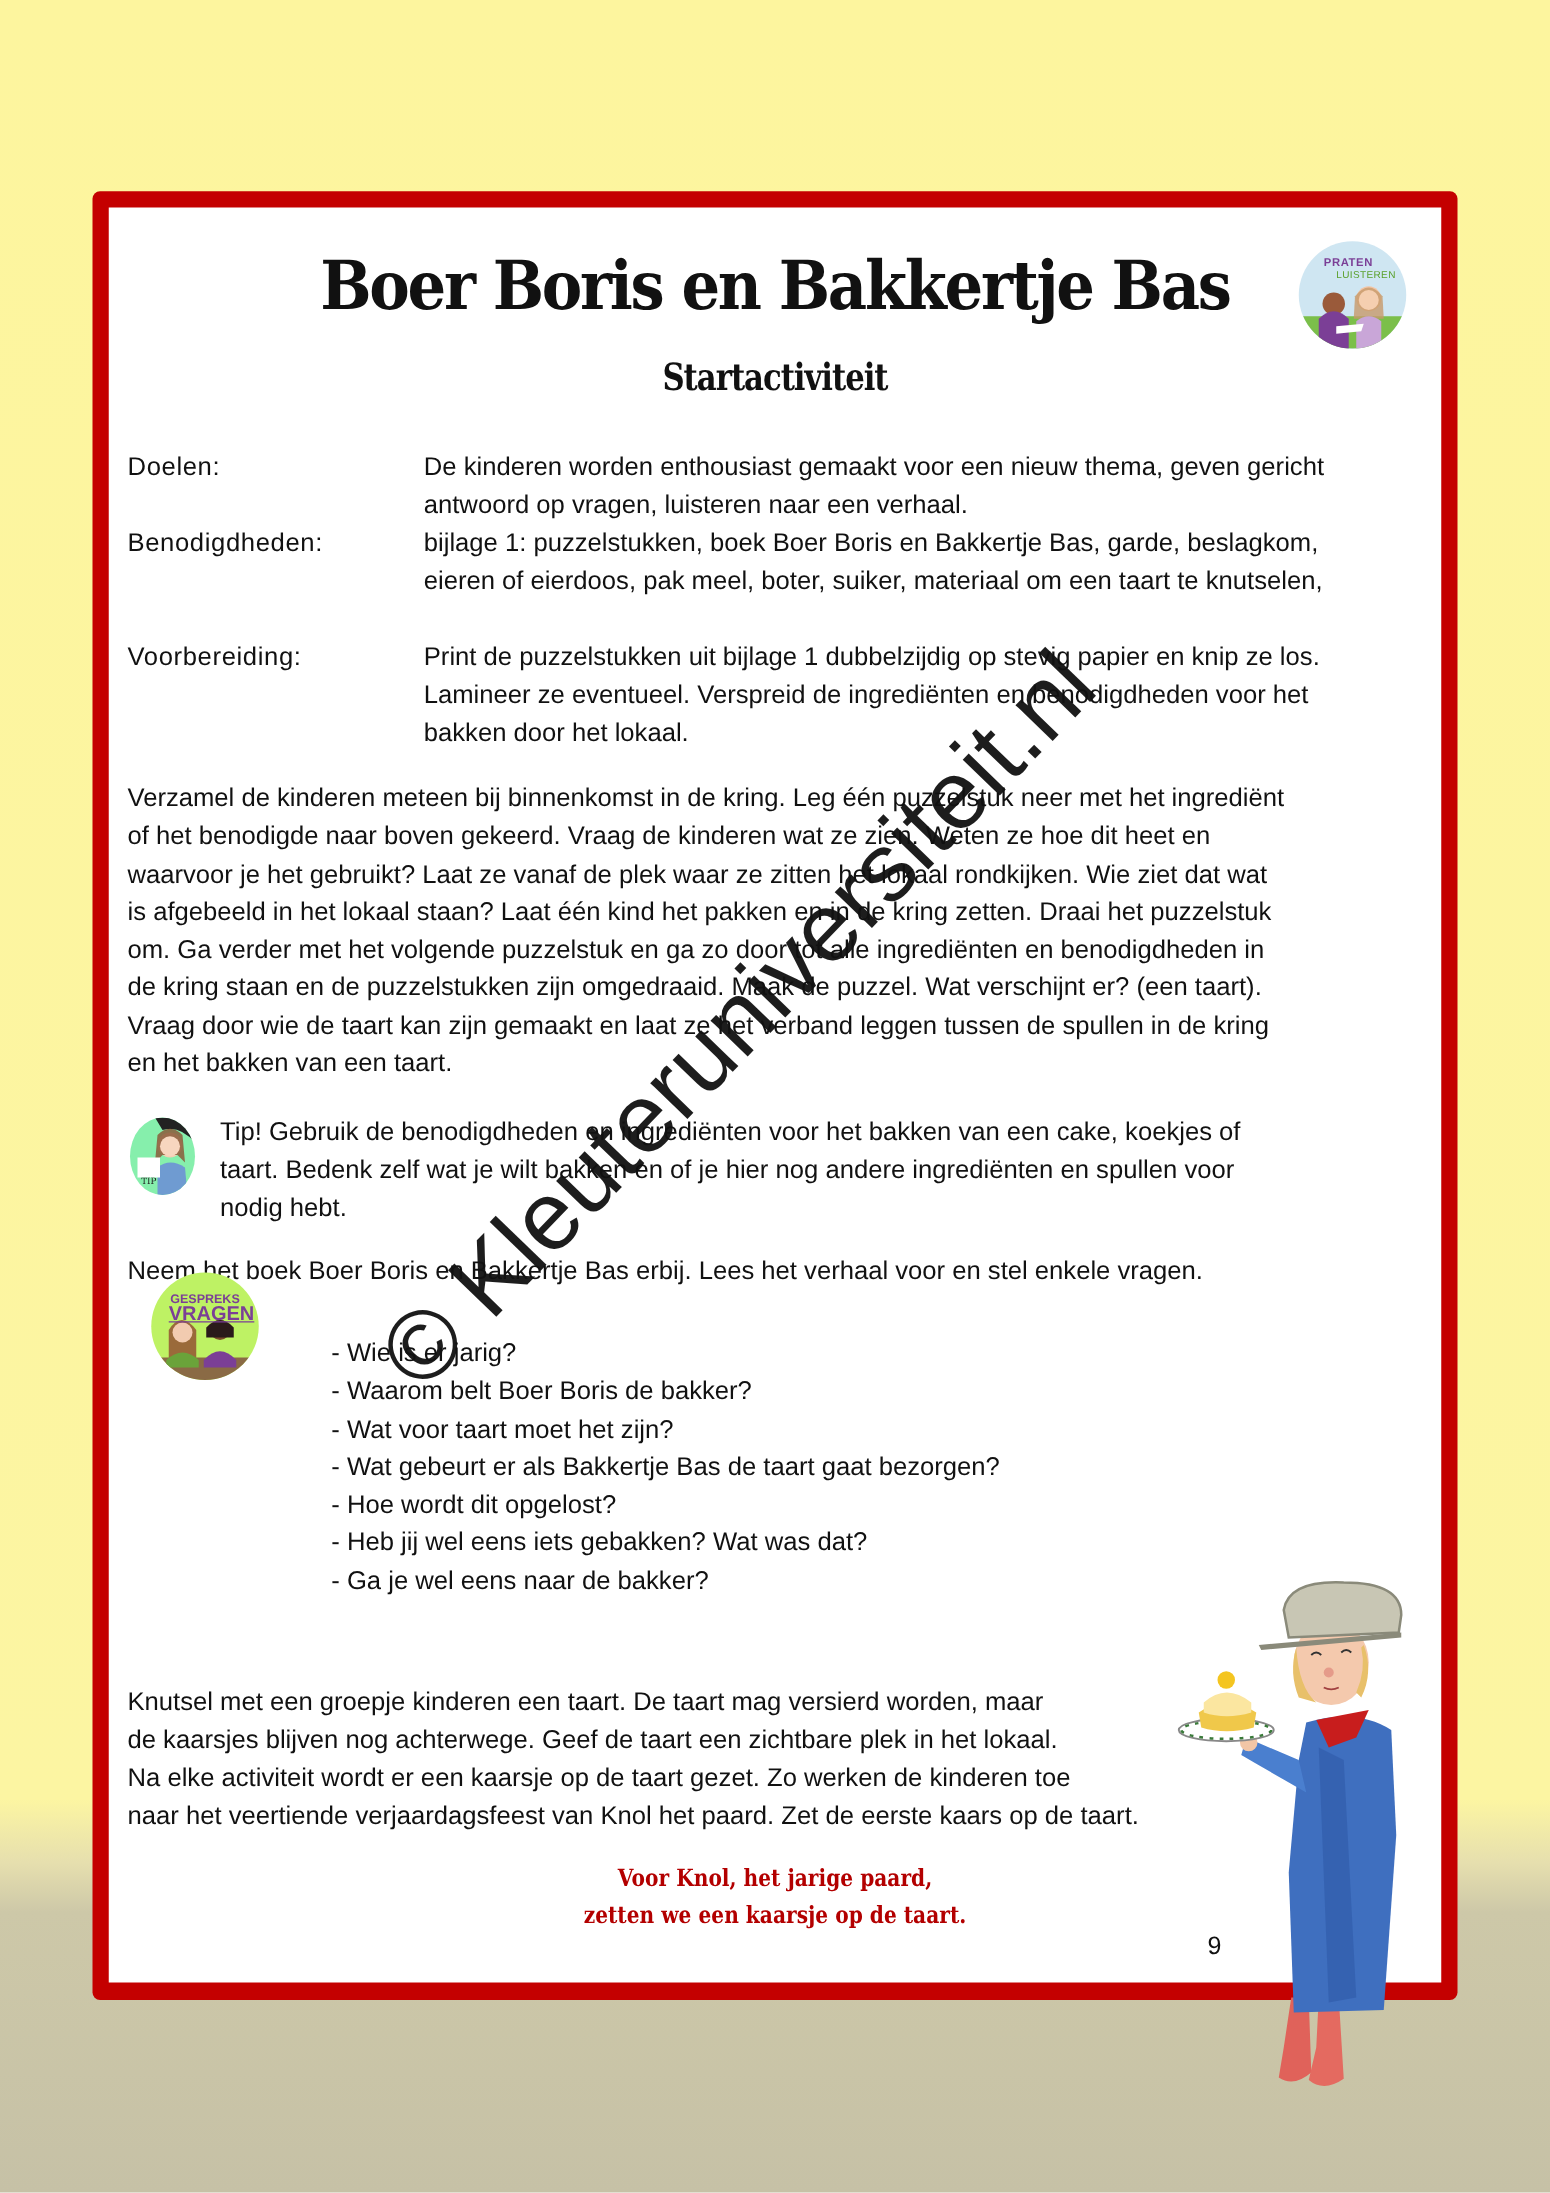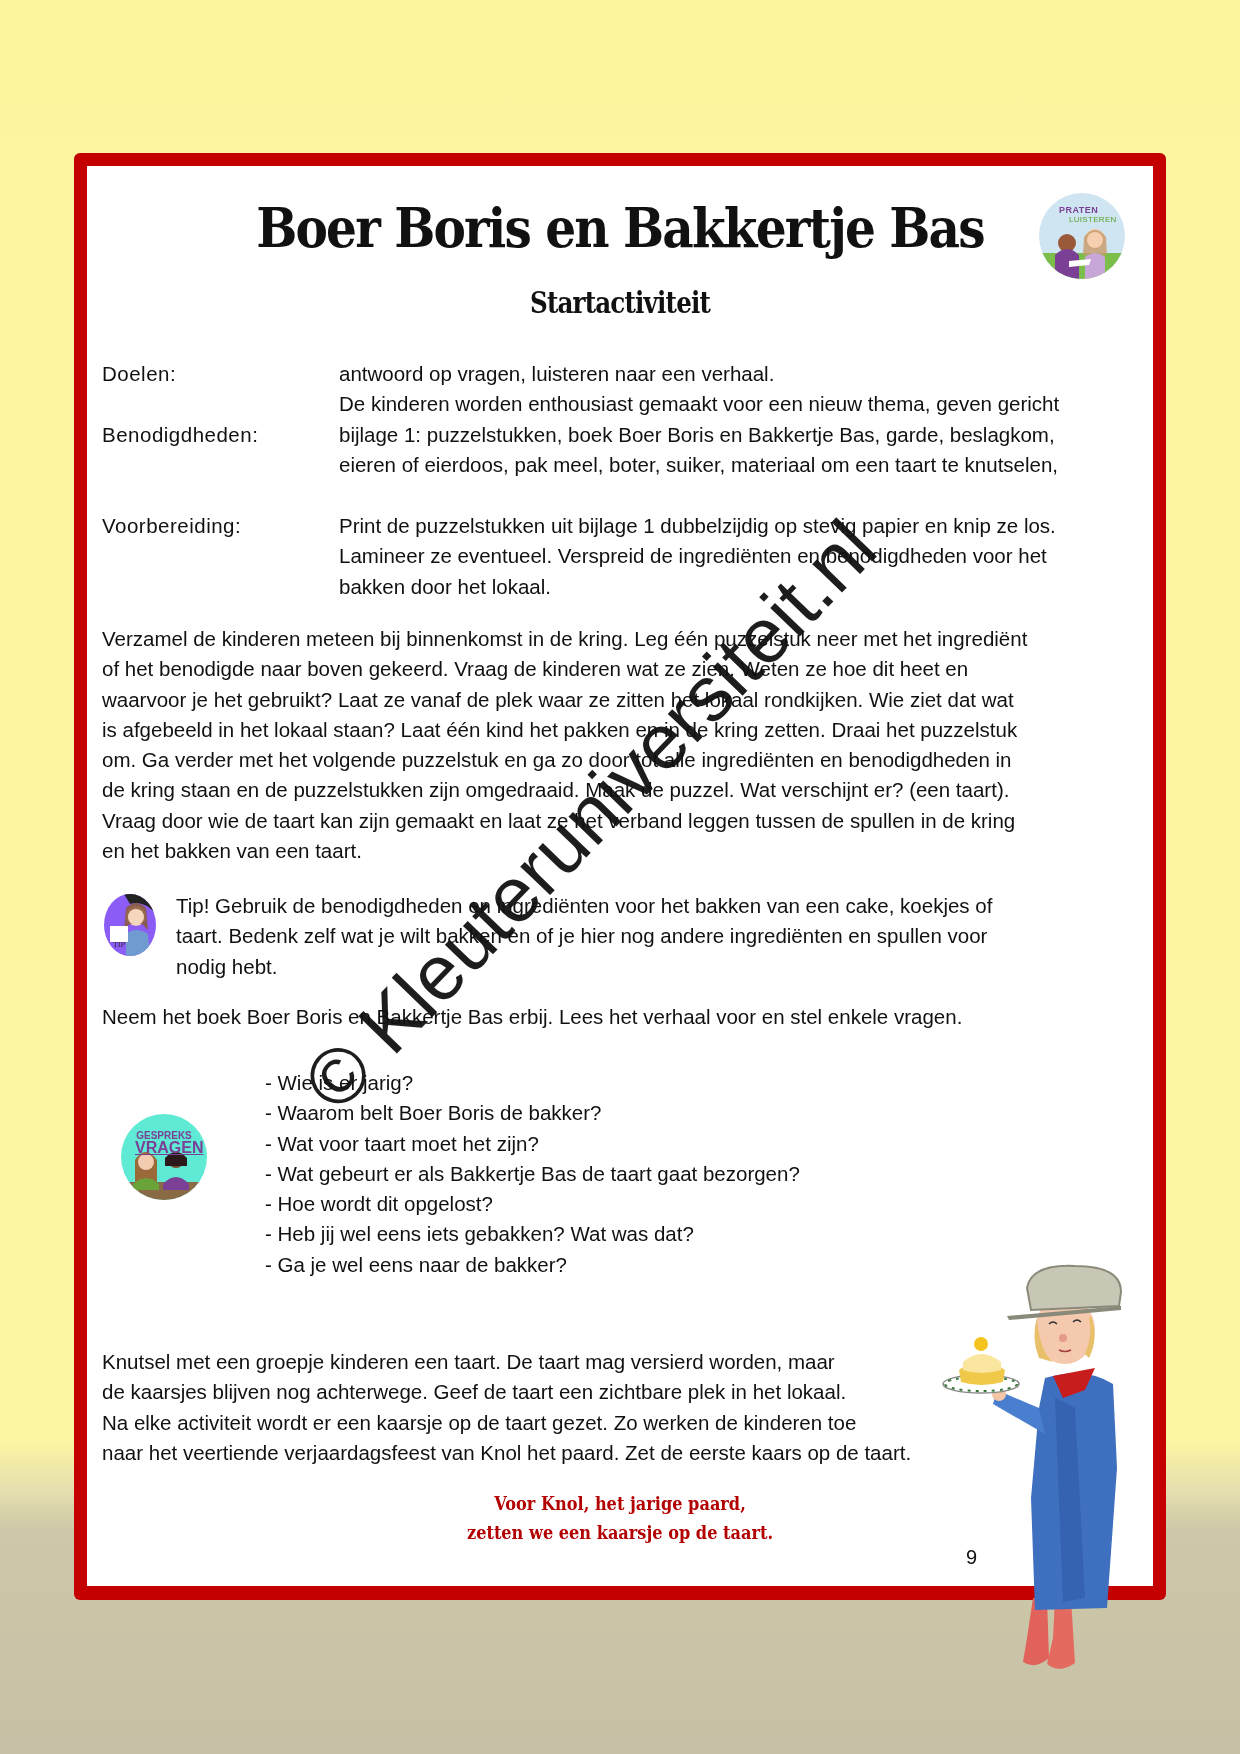--- a/index.html
+++ b/index.html
@@ -69,22 +69,22 @@
       <path d="M30 68 L52 66 L50 72 L30 74 Z" fill="#ffffff"></path>
     </svg>
     <div class="abs" style="left:20px; top:12px; font-size:9px; font-weight:bold; color:#7b3f96; letter-spacing:0.5px;">PRATEN</div>
     <div class="abs" style="left:30px; top:22px; font-size:8px; color:#5aa02c; letter-spacing:0.3px;">LUISTEREN</div>
   </div>
 
   <div class="body-text">
     <div class="def-row" style="top:193px;">
       <div class="def-label">Doelen:</div>
       <div class="def-value">
+        <div>De kinderen worden enthousiast gemaakt voor een nieuw thema, geven gericht</div>
         <div>antwoord op vragen, luisteren naar een verhaal.</div>
-        <div>De kinderen worden enthousiast gemaakt voor een nieuw thema, geven gericht</div>
       </div>
     </div>
     <div class="def-row" style="top:254px;">
       <div class="def-label">Benodigdheden:</div>
       <div class="def-value">
         <div>bijlage 1: puzzelstukken, boek Boer Boris en Bakkertje Bas, garde, beslagkom,</div>
         <div>eieren of eierdoos, pak meel, boter, suiker, materiaal om een taart te knutselen,</div>
       </div>
     </div>
     <div class="def-row" style="top:345px;">
@@ -100,40 +100,40 @@
       <div>Verzamel de kinderen meteen bij binnenkomst in de kring. Leg één puzzelstuk neer met het ingrediënt</div>
       <div>of het benodigde naar boven gekeerd. Vraag de kinderen wat ze zien. Weten ze hoe dit heet en</div>
       <div>waarvoor je het gebruikt? Laat ze vanaf de plek waar ze zitten het lokaal rondkijken. Wie ziet dat wat</div>
       <div>is afgebeeld in het lokaal staan? Laat één kind het pakken en in de kring zetten. Draai het puzzelstuk</div>
       <div>om. Ga verder met het volgende puzzelstuk en ga zo door tot alle ingrediënten en benodigdheden in</div>
       <div>de kring staan en de puzzelstukken zijn omgedraaid. Maak de puzzel. Wat verschijnt er? (een taart).</div>
       <div>Vraag door wie de taart kan zijn gemaakt en laat ze het verband leggen tussen de spullen in de kring</div>
       <div>en het bakken van een taart.</div>
     </div>
 
-    <div class="abs badge-circle" style="left:17px; top:728px; width:52px; height:62px; background:#8b5cf6; border-radius:50%;">
+    <div class="abs badge-circle" style="left:17px; top:728px; width:52px; height:62px; background:#86efac; border-radius:50%;">
       <svg width="52" height="62" viewBox="0 0 52 62">
         <path d="M20 0 L52 0 L52 20 Q40 6 26 10 Z" fill="#222"></path>
         <circle cx="32" cy="22" r="10" fill="#f5d0b5"></circle>
         <path d="M22 14 Q32 4 42 14 L44 36 L38 30 L26 30 L20 36 Z" fill="#8a5a3a" opacity="0.85"></path>
         <circle cx="32" cy="23" r="8" fill="#f7d6bf"></circle>
         <path d="M22 40 Q32 32 44 40 L46 62 L22 62 Z" fill="#6f9bd1"></path>
         <rect x="6" y="32" width="18" height="16" fill="#ffffff"></rect>
       </svg>
       <div class="abs" style="left:9px; top:36px; font-size:7px; font-family:'DejaVu Serif', serif; color:#222;">TIP</div>
     </div>
     <div class="abs" style="left:89px; top:725px; width:960px;">
       <div>Tip! Gebruik de benodigdheden en ingrediënten voor het bakken van een cake, koekjes of</div>
       <div>taart. Bedenk zelf wat je wilt bakken en of je hier nog andere ingrediënten en spullen voor</div>
       <div>nodig hebt.</div>
     </div>
 
     <div class="para" style="top:836px;">Neem het boek Boer Boris en Bakkertje Bas erbij. Lees het verhaal voor en stel enkele vragen.</div>
 
-    <div class="abs badge-circle" style="left:34px; top:948px; width:86px; height:86px; background:#5eead4;">
+    <div class="abs badge-circle" style="left:34px; top:852px; width:86px; height:86px; background:#bef264;">
       <svg width="86" height="86" viewBox="0 0 86 86">
         <rect x="0" y="68" width="86" height="18" fill="#8a6a45"></rect>
         <path d="M14 46 Q24 30 36 46 L36 72 L14 72 Z" fill="#9a6a3a"></path>
         <circle cx="25" cy="48" r="8" fill="#f2cbb0"></circle>
         <path d="M12 70 Q25 58 38 70 L38 76 L12 76 Z" fill="#6aa33a"></path>
         <circle cx="55" cy="46" r="8" fill="#7a4a2a"></circle>
         <path d="M44 44 Q55 32 66 44 L66 52 L44 52 Z" fill="#2a1a1a"></path>
         <path d="M42 70 Q55 56 68 70 L68 76 L42 76 Z" fill="#7b3f96"></path>
       </svg>
       <div class="abs" style="left:14px; top:7px; width:58px; text-align:center; font-size:10px; font-weight:bold; color:#7b3f96;">GESPREKS</div>

